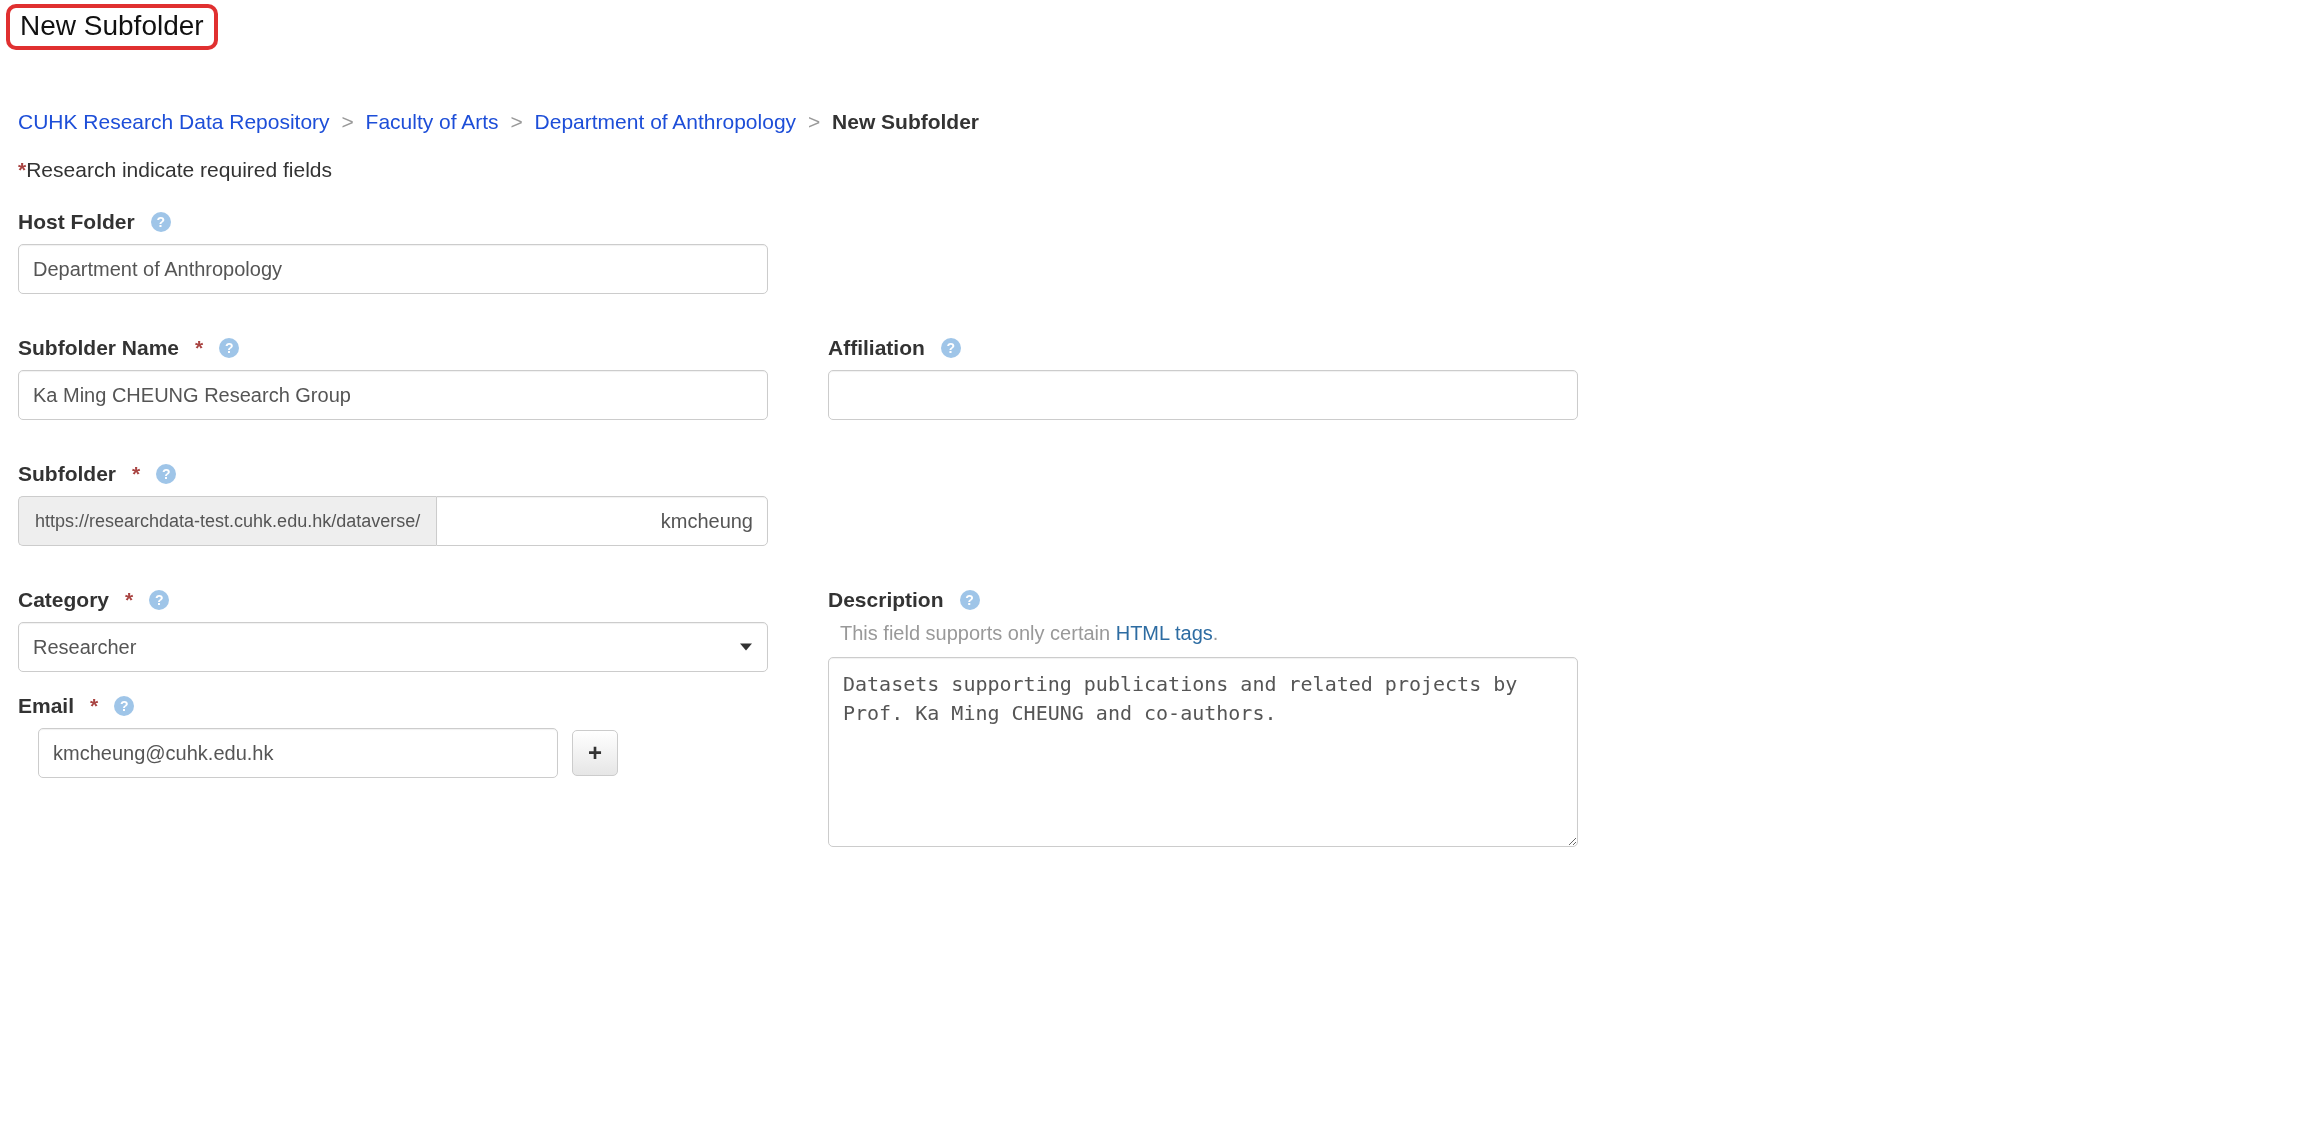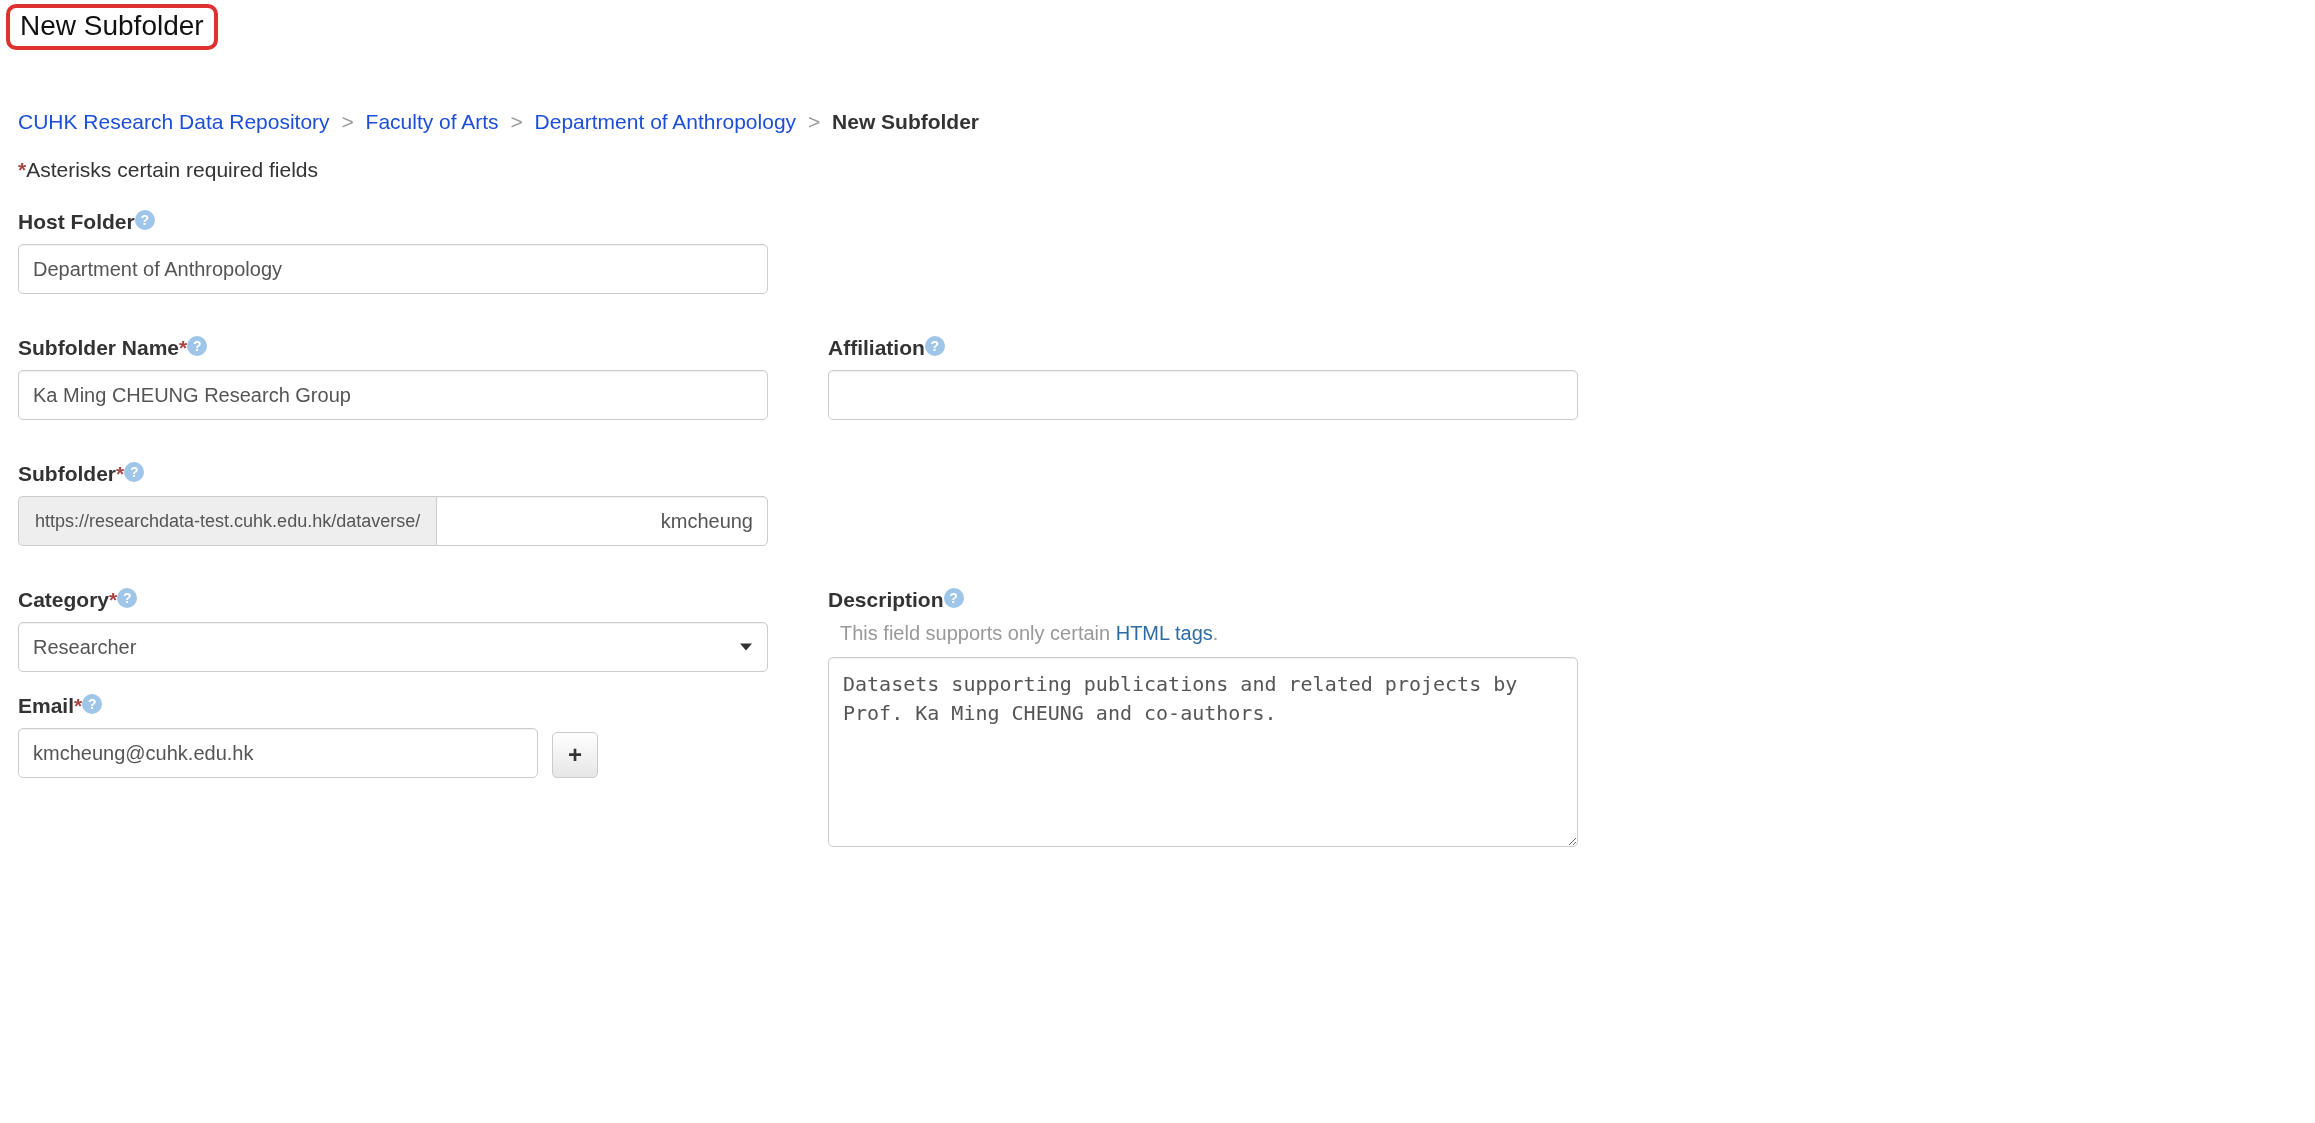--- a/index.html
+++ b/index.html
@@ -62,22 +62,22 @@
   }
   .col-right {
     flex: 0 0 750px;
     max-width: 750px;
   }
   .field {
     margin-bottom: 22px;
   }
   .label-row {
     display: flex;
-    align-items: flex-start;
-    gap: 0;
+    align-items: center;
+    gap: 16px;
     font-weight: 700;
     color: #333;
     font-size: 21px;
     margin-bottom: 10px;
   }
   .help-icon {
     display: inline-flex;
     align-items: center;
     justify-content: center;
     width: 20px;
@@ -143,22 +143,23 @@
     border-radius: 5px 0 0 5px;
     display: flex;
     align-items: center;
   }
   .input-group .form-control {
     border-radius: 0 5px 5px 0;
     text-align: right;
   }
   .email-row {
     display: flex;
-    align-items: flex-end;
+    align-items: center;
     gap: 14px;
+    margin-left: 20px;
   }
   .email-row .form-control {
     width: 520px;
   }
   .btn-add {
     width: 46px;
     height: 46px;
     border: 1px solid #ccc;
     border-radius: 5px;
     background: linear-gradient(#fff, #e6e6e6);
@@ -193,21 +194,21 @@
     <a href="#">CUHK Research Data Repository</a>
     <span class="sep">&gt;</span>
     <a href="#">Faculty of Arts</a>
     <span class="sep">&gt;</span>
     <a href="#">Department of Anthropology</a>
     <span class="sep">&gt;</span>
     <span class="current">New Subfolder</span>
   </div>
 
   <div class="req-note">
-    <span class="asterisk">*</span><span>Asterisks certain required fields</span>
+    <span class="asterisk">*</span><span>Research indicate required fields</span>
   </div>
 
   <div class="form-row">
     <div class="col-left">
       <div class="field">
         <div class="label-row">
           <span>Host Folder</span>
           <span class="help-icon">?</span>
         </div>
         <input type="text" class="form-control" value="Department of Anthropology" style="">

